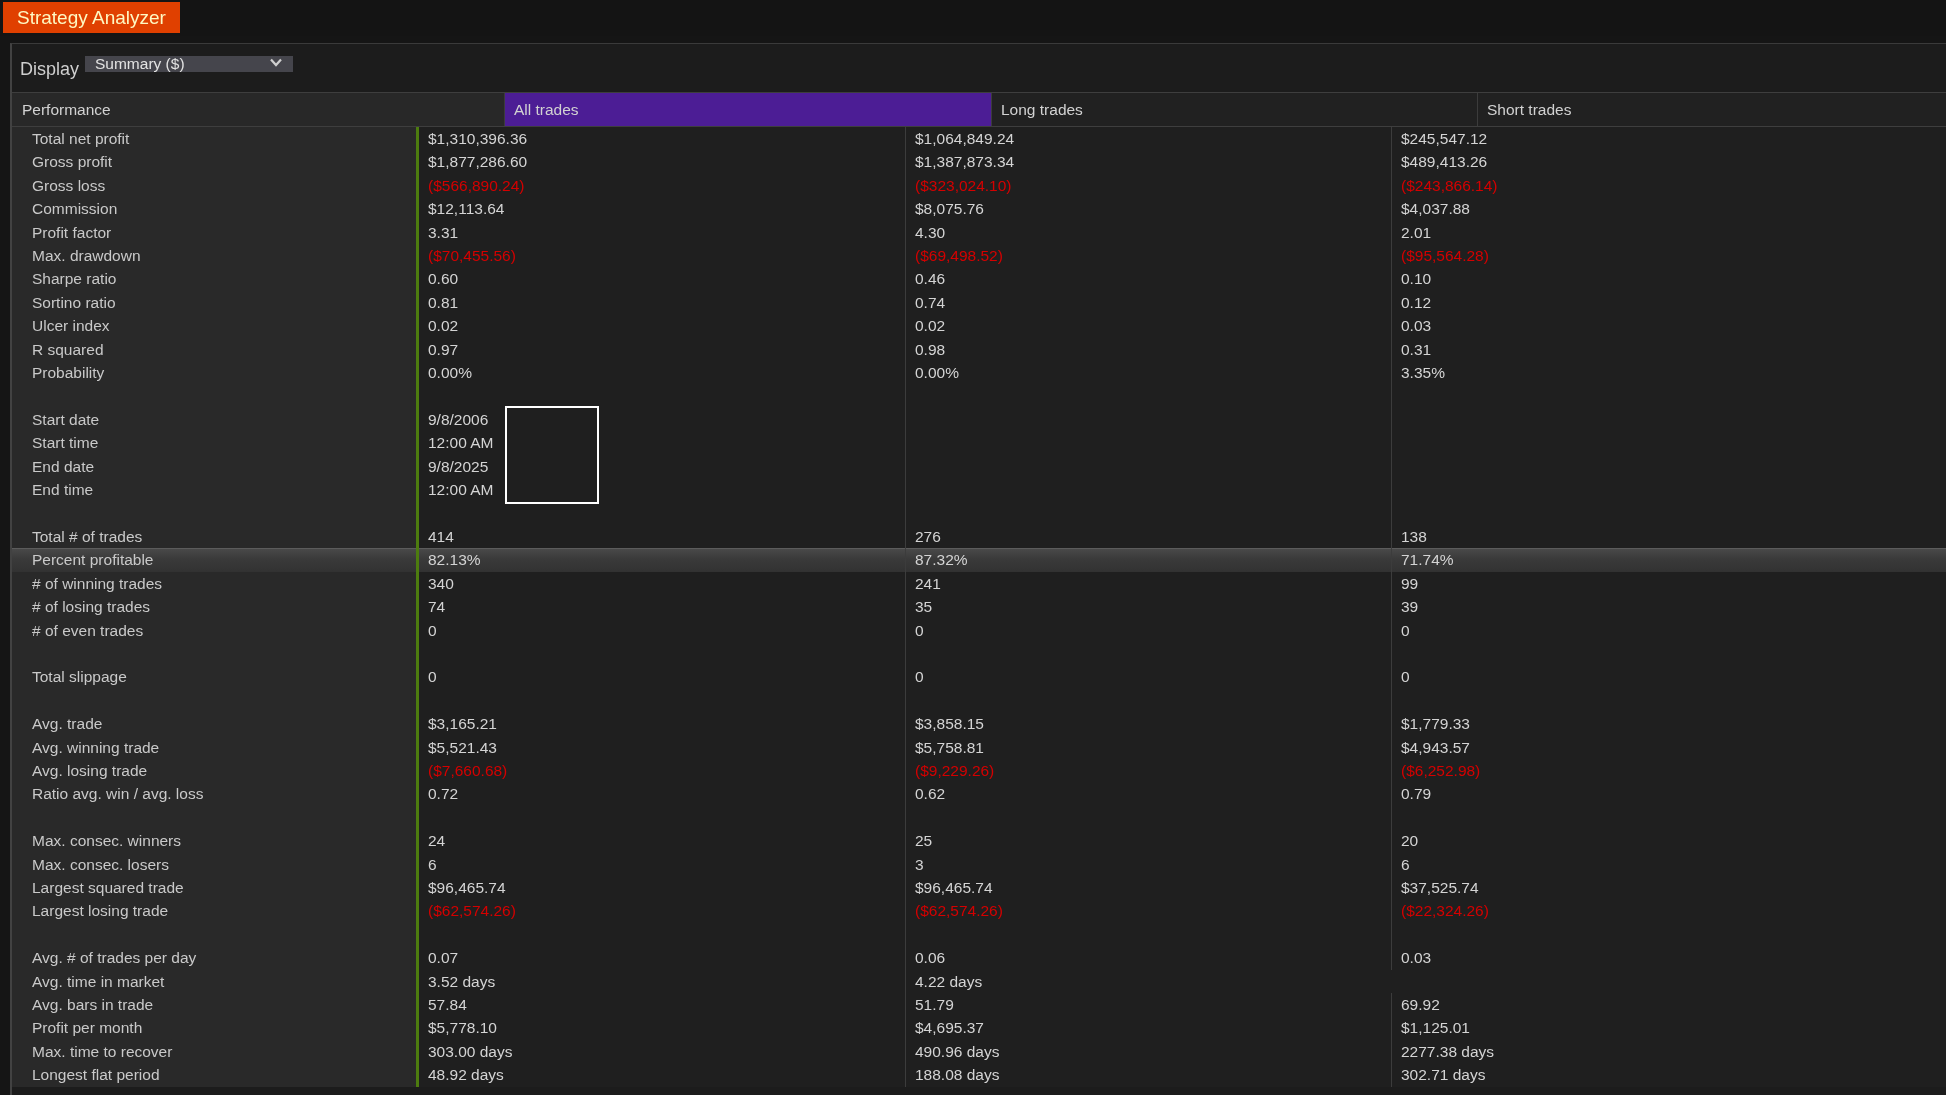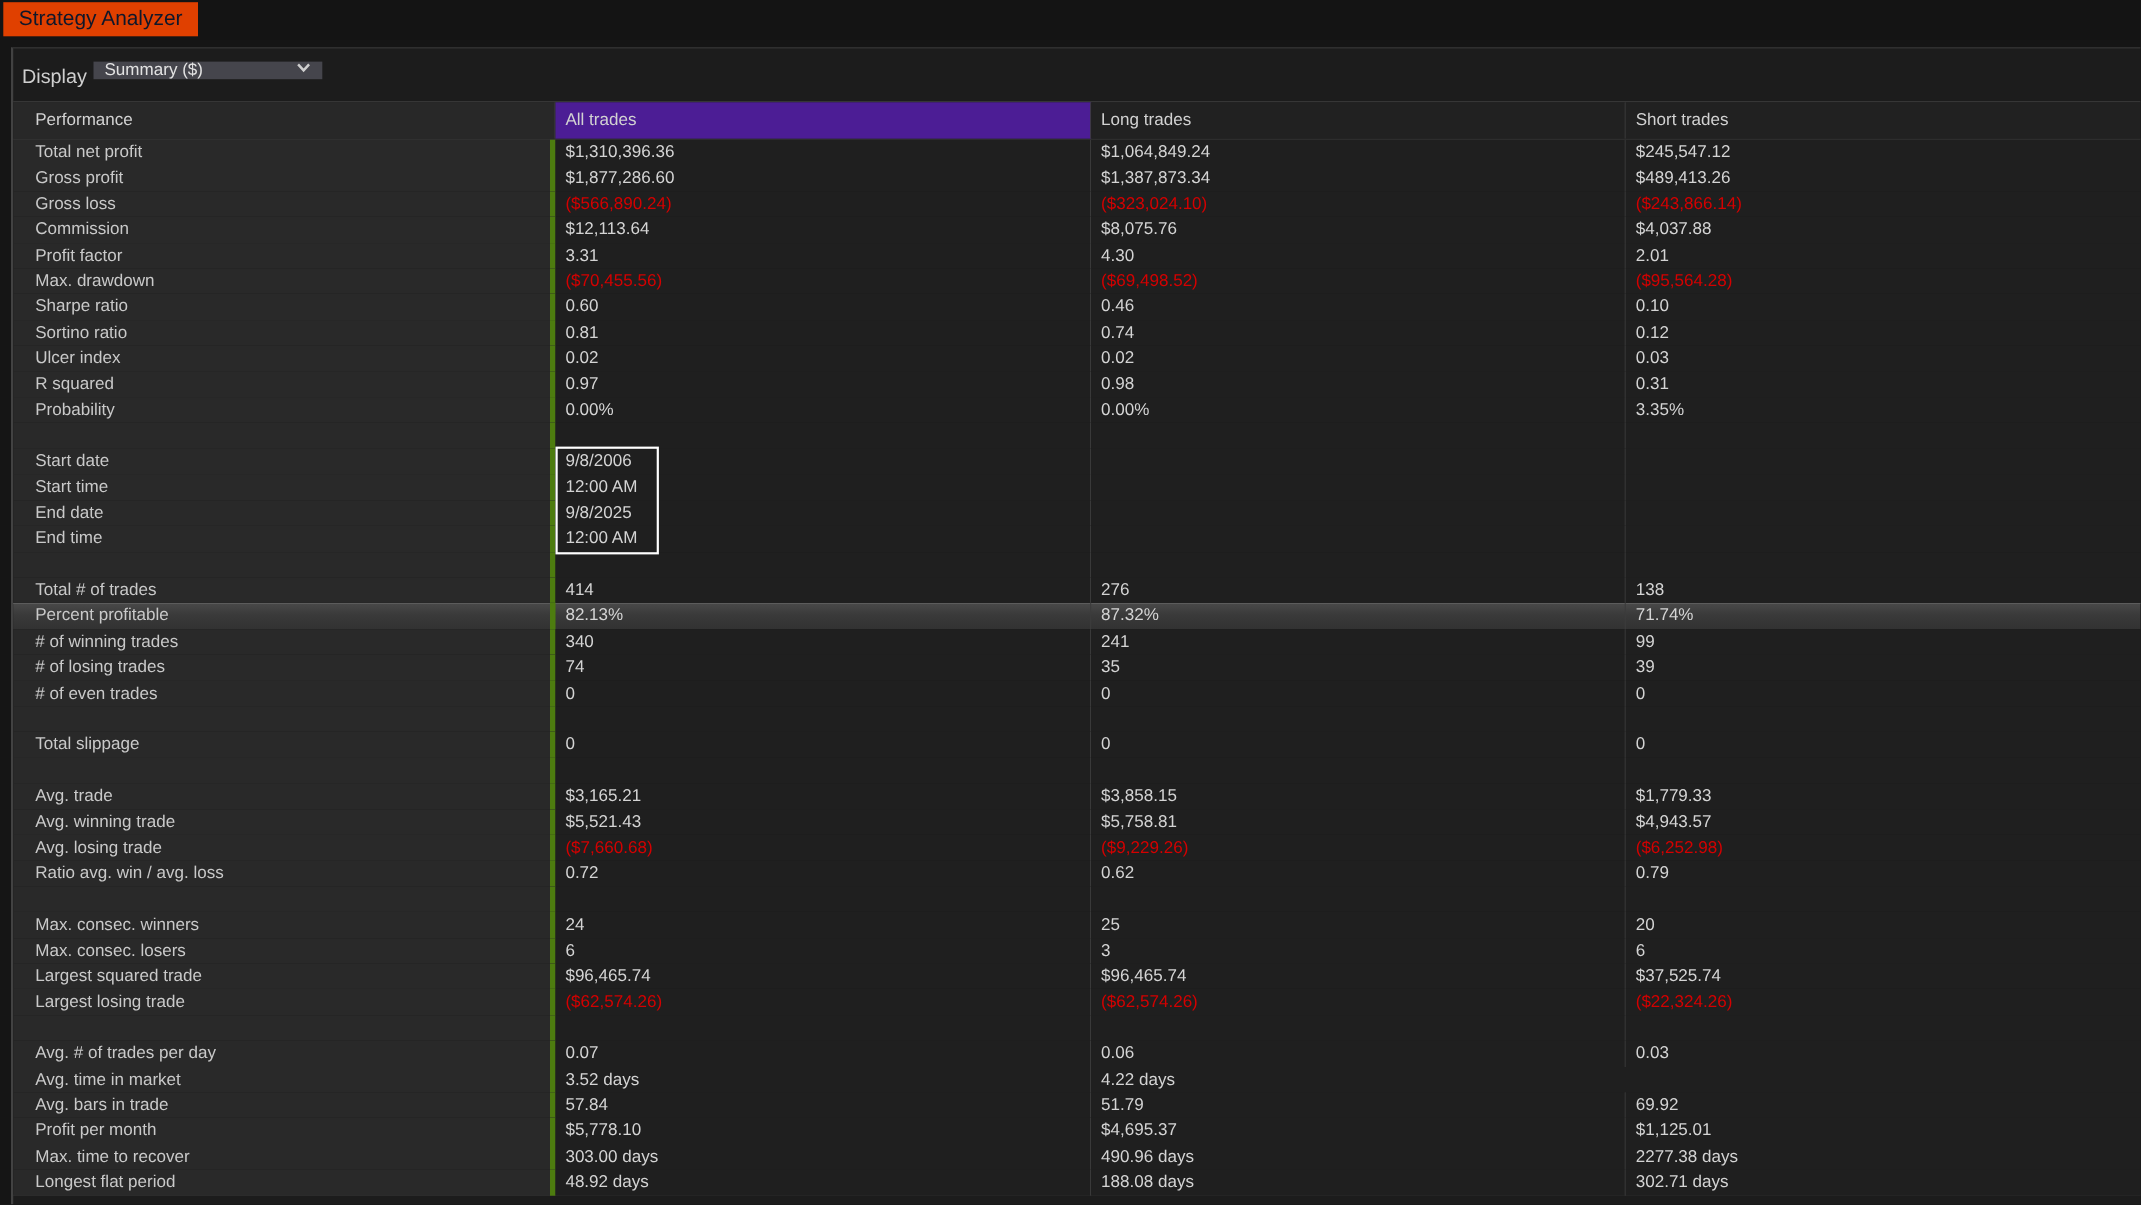--- a/index.html
+++ b/index.html
@@ -13,21 +13,21 @@
     position:relative;
     background:#151515;
     overflow:hidden;
     font-family:"Liberation Sans", sans-serif;
     color:#d4d4d4;
   }
   
   .topbar { position:absolute; left:0; top:0; right:0; height:36px; background:#141414; }
   .tab {
     position:absolute; left:3px; top:2px; height:31px;
-    background:var(--accent); color:#0f172a;
+    background:var(--accent); color:#fef9c3;
     font-size:19px; line-height:31px; padding:0 14px;
     white-space:nowrap;
   }
   
   .panel {
     position:absolute; left:10px; top:43px; right:0; bottom:0;
     background:#1c1c1c;
     border-left:2px solid #424242;
     border-top:1px solid #3a3a3a;
   }
@@ -50,31 +50,31 @@
     position:absolute; left:0; top:48px; right:0; height:995px;
     border-top:1px solid #3e3e3e;
     border-bottom:1px solid #3e3e3e;
     background:#1f1f1f;
   }
   .thead { display:flex; height:34px; border-bottom:1px solid #3e3e3e; }
   .hcell {
     font-size:15.5px; color:#d2d2d2; line-height:33px;
     white-space:nowrap; overflow:hidden;
   }
-  .h0 { width:493px; background:#282828; border-right:1px solid #3c3c3c; padding-left:20px; }
+  .h0 { width:493px; background:#282828; border-right:1px solid #3c3c3c; padding-left:10px; }
   .h1 { width:487px; background:#4c1d95; border-right:1px solid #3c3c3c; padding-left:9px; }
   .h2 { width:486px; background:#212121; border-right:1px solid #3c3c3c; padding-left:9px; }
   .h3 { flex:1;      background:#212121; padding-left:9px; }
   .tbody { position:relative; }
   .row { display:flex; height:23.42px; }
   .cell {
     font-size:15.5px; line-height:23.42px;
     white-space:nowrap; overflow:hidden;
   }
-  .c0 { width:493px; background:#292929; border-right:5px solid #4d7c0f; padding-left:20px; color:#c9c9c9; }
+  .c0 { width:407px; background:#292929; border-right:3px solid #4d7c0f; padding-left:20px; color:#c9c9c9; }
   .c1 { width:487px; background:#1f1f1f; border-right:1px solid #3c3c3c; padding-left:9px; }
   .c2 { width:486px; background:#1f1f1f; border-right:1px solid #3c3c3c; padding-left:9px; }
   .c3 { flex:1;      background:#1f1f1f; padding-left:9px; }
   .row.hl { background:linear-gradient(180deg,#4a4a4a 0%,#3a3a3a 45%,#323232 100%); box-shadow:inset 0 1px 0 #5c5c5c; }
   .row.hl .cell { background:transparent; }
   .neg { color:var(--neg); }
   .ul-val { display:inline-block; min-width:53px; border-bottom:3px solid var(--sel); }
   
   .date-box {
     position:absolute; left:493px; width:94px;

